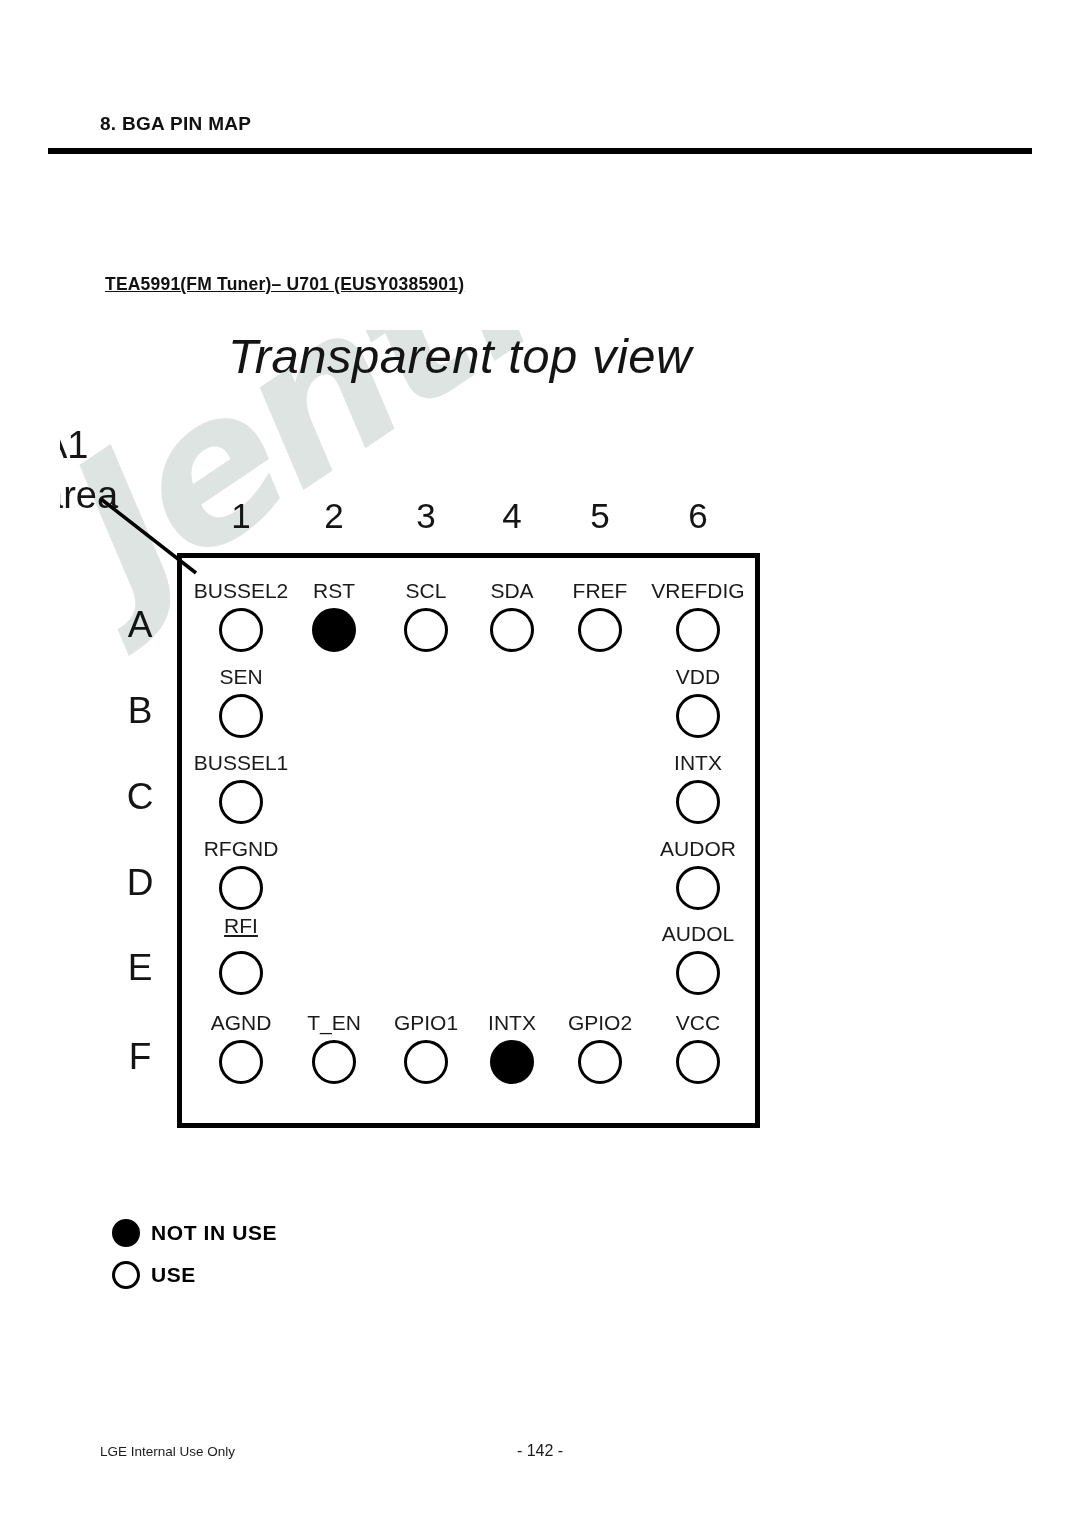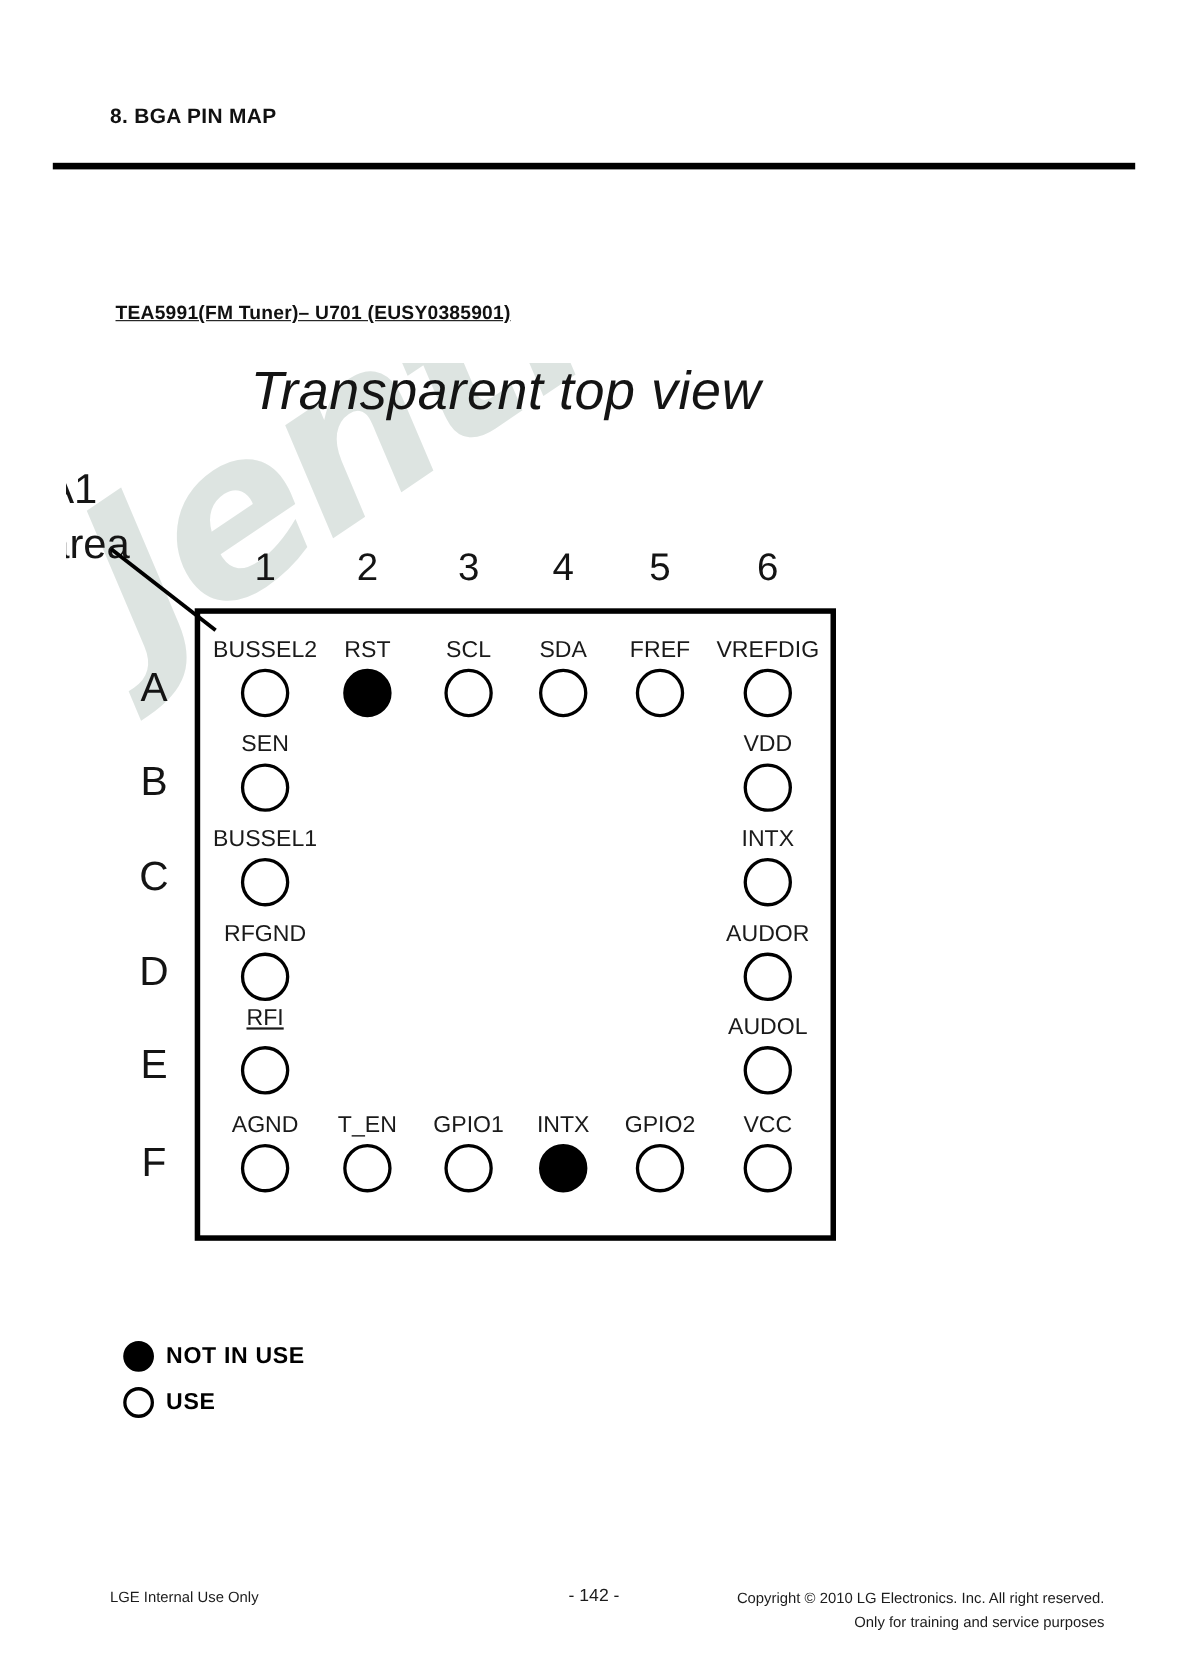--- a/index.html
+++ b/index.html
@@ -13,21 +13,21 @@
     position: relative;
     font-family: "Liberation Sans", sans-serif;
     color: #000000;
     overflow: hidden;
   }
 
   
   #page-header {
     position: absolute;
     left: 100px;
-    top: 96px;
+    top: 113px;
     width: 880px;
   }
   #section-title {
     font-size: 19px;
     font-weight: bold;
     letter-spacing: 0.3px;
     color: #111111;
     line-height: 1.2;
   }
   #header-rule {
@@ -345,17 +345,13 @@
     </div>
     <div class="legend-row">
       <span class="legend-swatch open"></span>
       <span class="legend-label">USE</span>
     </div>
   </div>
 
 <div id="footer">
   <div id="footer-left">LGE Internal Use Only</div>
   <div id="footer-page">- 142 -</div>
-  <div id="footer-right">
-    <div>Copyright © 2010 LG Electronics. Inc. All right reserved.</div>
-    <div>Only for training and service purposes</div>
-  </div>
 </div>
 
 </body></html>

